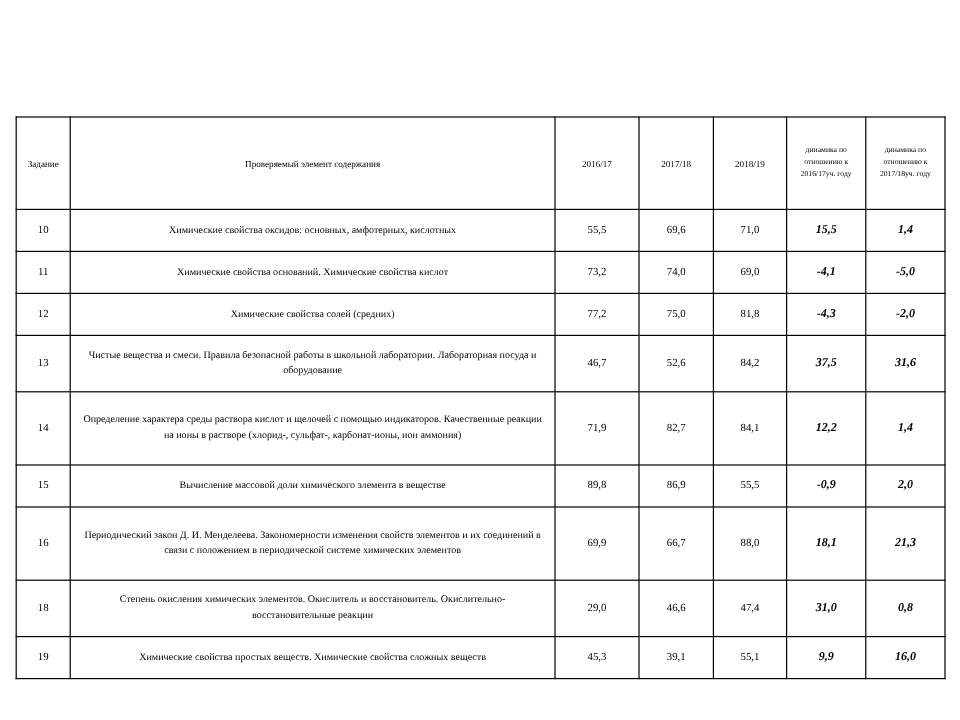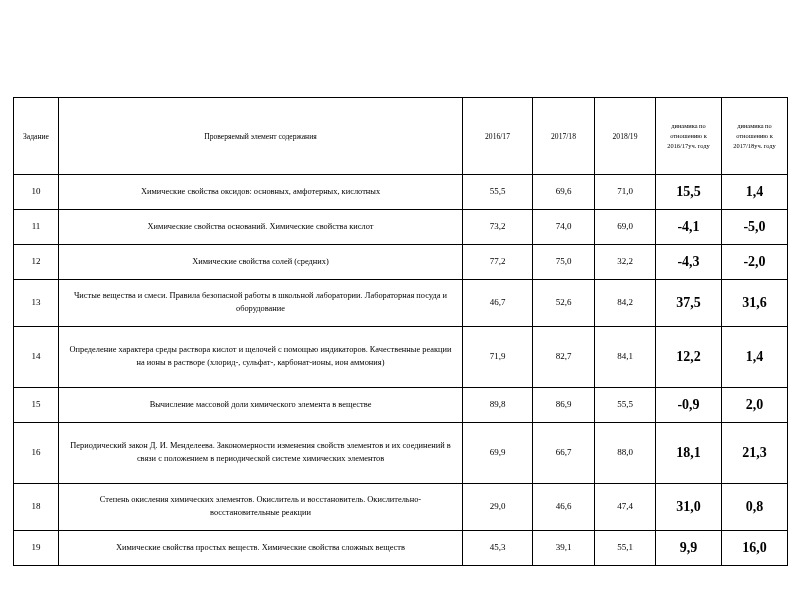--- a/index.html
+++ b/index.html
@@ -75,22 +75,23 @@
   tbody td.cell-elem {
     font-size: 8.4px;
     padding: 6px 10px;
     line-height: 1.5;
     margin-left: 12px;
   }
   tbody td.cell-num {
     font-size: 9px;
   }
   tbody td.cell-dyn {
-    font-size: 14px;
+    font-size: 10px;
     font-weight: bold;
+    font-style: italic;
   }
 
   tr.r-short td { height: 22px; }
   tr.r-two   td { height: 34px; }
   tr.r-three td { height: 48px; }
 
   .red { color: #cc0000; }
 </style>
 </head>
 <body>
@@ -135,21 +136,21 @@
             <td class="cell-num">74,0</td>
             <td class="cell-num">69,0</td>
             <td class="cell-dyn">-4,1</td>
             <td class="cell-dyn red">-5,0</td>
           </tr>
           <tr class="r-short">
             <td class="cell-task">12</td>
             <td class="cell-elem red">Химические свойства солей (средних)</td>
             <td class="cell-num">77,2</td>
             <td class="cell-num">75,0</td>
-            <td class="cell-num">32,2</td>
+            <td class="cell-num">81,8</td>
             <td class="cell-dyn">-4,3</td>
             <td class="cell-dyn red">-2,0</td>
           </tr>
           <tr class="r-two">
             <td class="cell-task">13</td>
             <td class="cell-elem">Чистые вещества и смеси. Правила безопасной работы в школьной лаборатории. Лабораторная посуда и оборудование</td>
             <td class="cell-num">46,7</td>
             <td class="cell-num">52,6</td>
             <td class="cell-num">84,2</td>
             <td class="cell-dyn">37,5</td>

